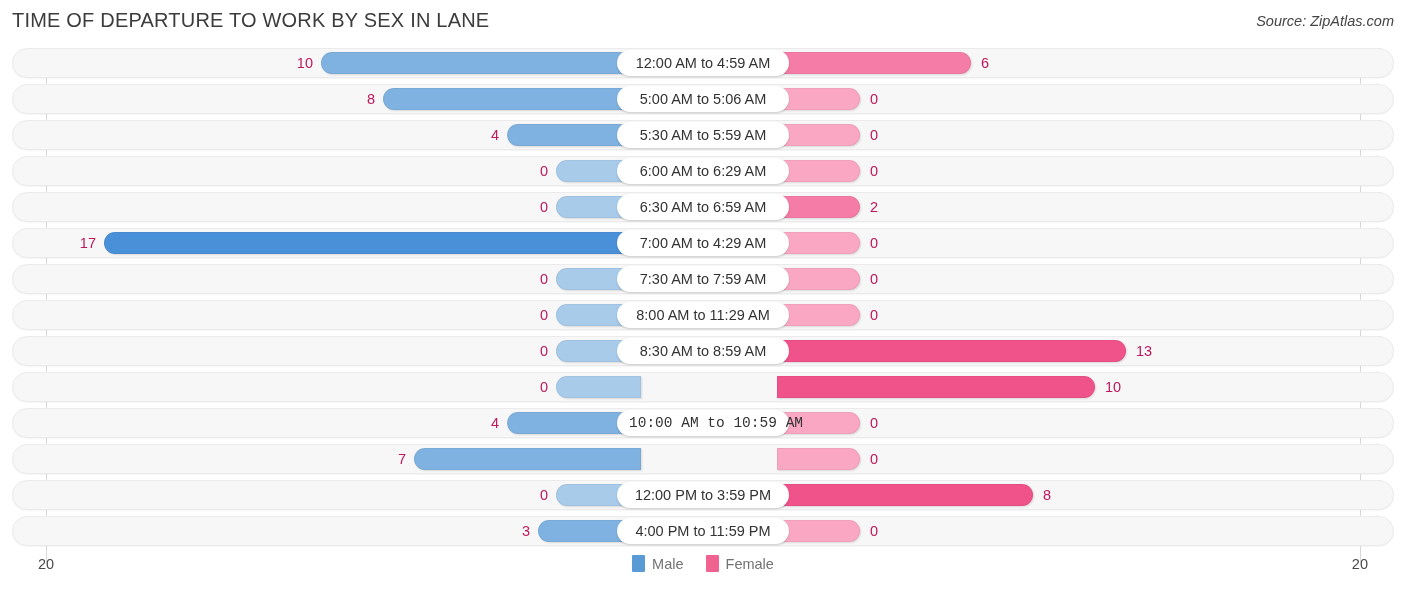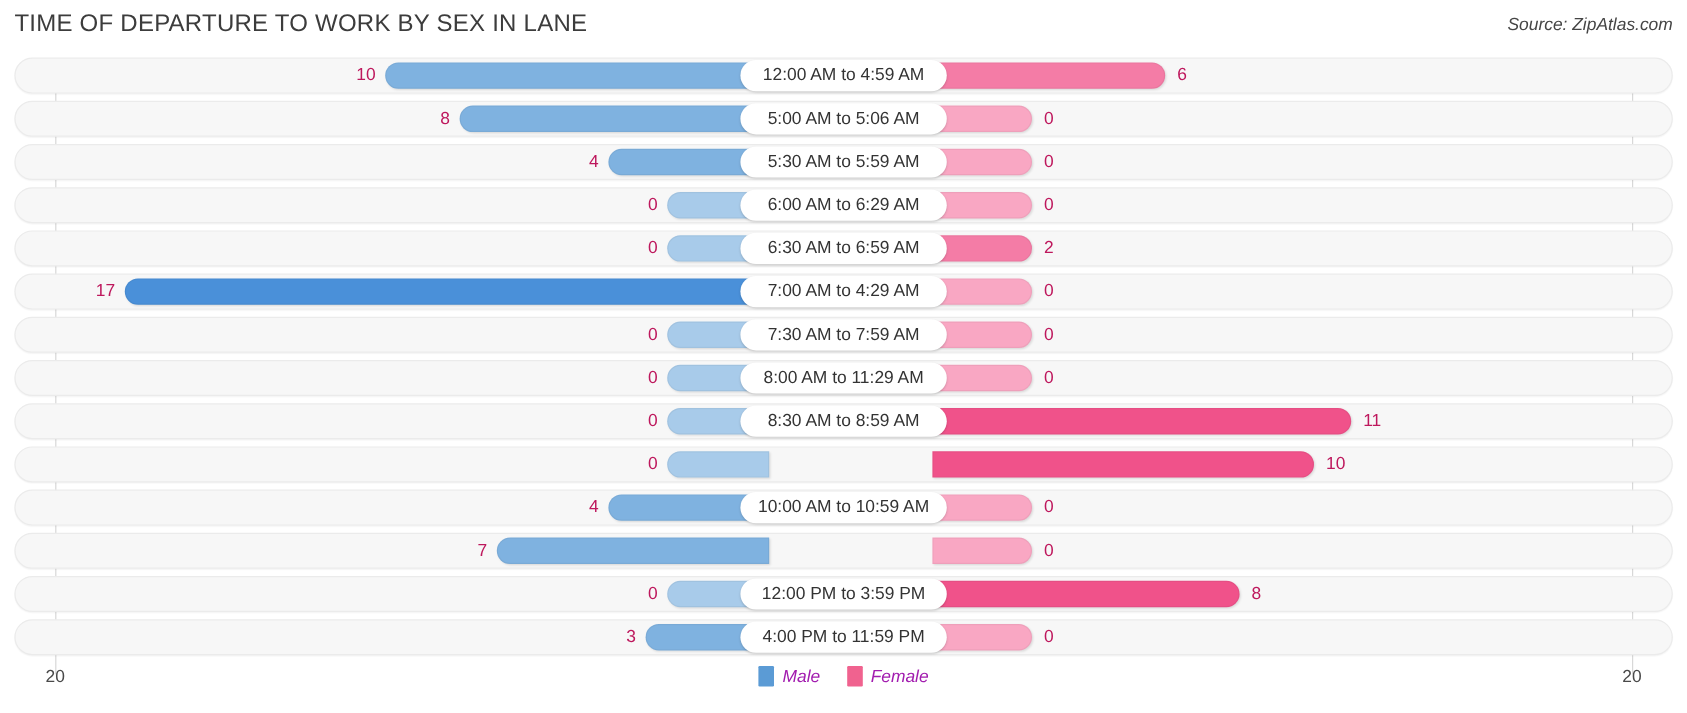--- a/index.html
+++ b/index.html
@@ -166,22 +166,21 @@
     gap: 7px;
   }
   .legend-swatch {
     width: 13px;
     height: 17px;
     border-radius: 1px;
     display: inline-block;
   }
   .legend-label {
     font-size: 14.5px;
-    color: #a21caf;
-    font-style: italic;
+    color: #737373;
   }
 </style>
 </head>
 <body>
 
 <div class="header">
   <div class="chart-title">TIME OF DEPARTURE TO WORK BY SEX IN LANE</div>
   <div class="source">Source: ZipAtlas.com</div>
 </div>
 
@@ -251,37 +250,37 @@
         <div class="bar female" style="left: 777px; width: 83px; background: rgb(249, 167, 195);"></div>
         <div class="val male-val" style="left: 502px; width: 46px;">0</div>
         <div class="val female-val" style="left: 870px; width: 46px;">0</div>
         <div class="pill" style="left: 617px; width: 172px;">8:00 AM to 11:29 AM</div>
       </div>
       <div class="row">
         <div class="row-track"></div>
         <div class="bar male" style="left: 556px; width: 85px; background: rgb(168, 203, 234);"></div>
         <div class="bar female" style="left: 777px; width: 349px; background: rgb(240, 82, 138);"></div>
         <div class="val male-val" style="left: 502px; width: 46px;">0</div>
-        <div class="val female-val" style="left: 1136px; width: 46px;">11</div>
+        <div class="val female-val" style="left: 1136px; width: 46px;">13</div>
         <div class="pill" style="left: 617px; width: 172px;">8:30 AM to 8:59 AM</div>
       </div>
       <div class="row">
         <div class="row-track"></div>
         <div class="bar male" style="left: 556px; width: 85px; background: rgb(168, 203, 234);"></div>
         <div class="bar female" style="left: 777px; width: 318px; background: rgb(240, 82, 138);"></div>
         <div class="val male-val" style="left: 502px; width: 46px;">0</div>
         <div class="val female-val" style="left: 1105px; width: 46px;">10</div>
       </div>
       <div class="row">
         <div class="row-track"></div>
         <div class="bar male" style="left: 507px; width: 134px; background: rgb(127, 178, 224);"></div>
         <div class="bar female" style="left: 777px; width: 83px; background: rgb(249, 167, 195);"></div>
         <div class="val male-val" style="left: 453px; width: 46px;">4</div>
         <div class="val female-val" style="left: 870px; width: 46px;">0</div>
-        <div class="pill" style="left: 617px; width: 172px;">10:00 AM to 10:59 AM</div>
+        <div class="pill" style="left: 617px; width: 172px; font-family: Liberation Mono, monospace;">10:00 AM to 10:59 AM</div>
       </div>
       <div class="row">
         <div class="row-track"></div>
         <div class="bar male" style="left: 414px; width: 227px; background: rgb(127, 178, 224);"></div>
         <div class="bar female" style="left: 777px; width: 83px; background: rgb(249, 167, 195);"></div>
         <div class="val male-val" style="left: 360px; width: 46px;">7</div>
         <div class="val female-val" style="left: 870px; width: 46px;">0</div>
       </div>
       <div class="row">
         <div class="row-track"></div>

